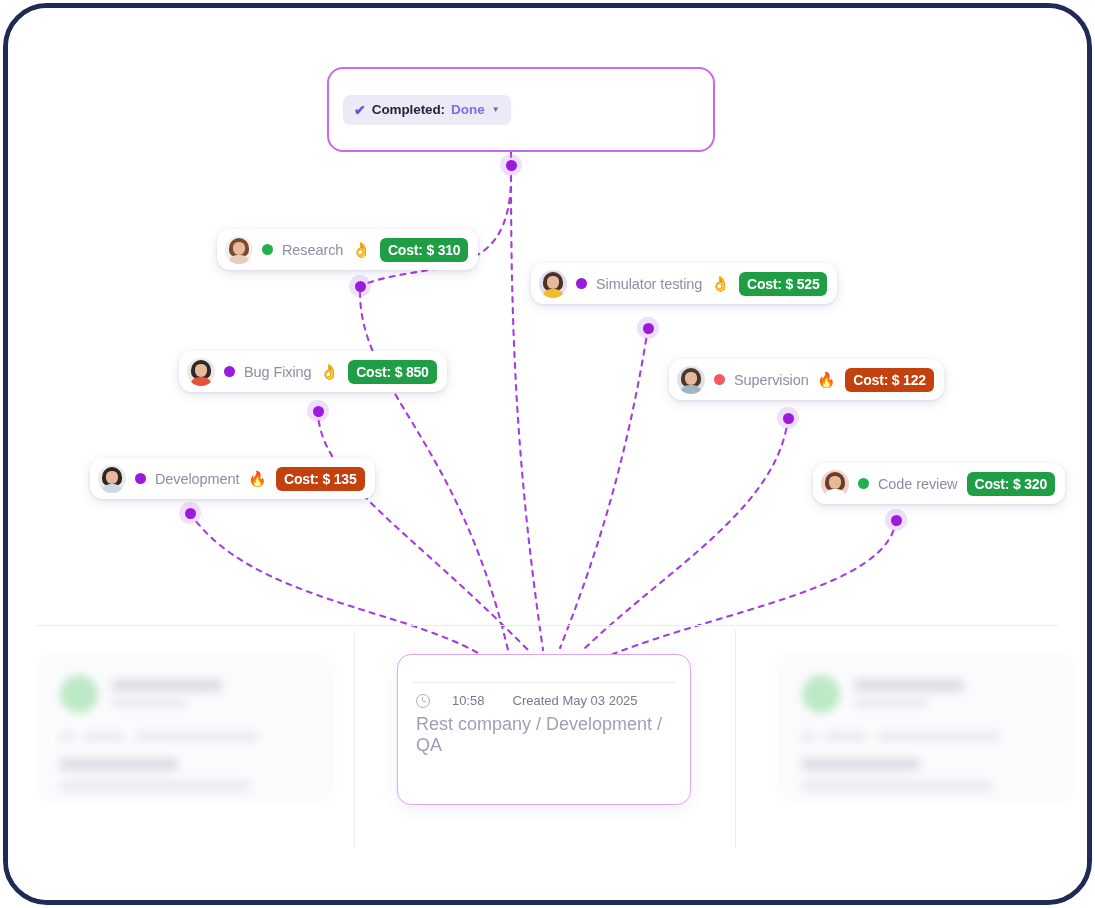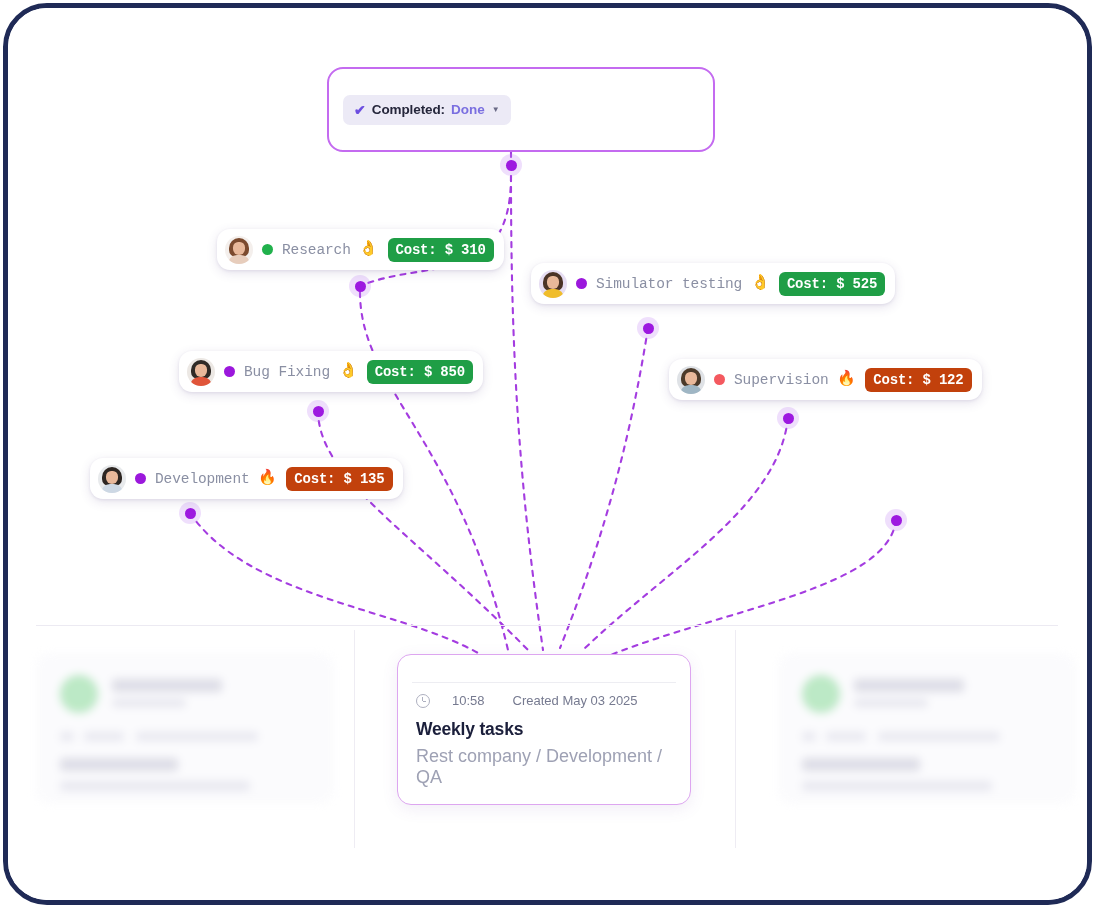--- a/index.html
+++ b/index.html
@@ -111,21 +111,20 @@
     position: absolute;
     display: flex;
     align-items: center;
     gap: 9px;
     background: #ffffff;
     border-radius: 13px;
     padding: 7px 10px 7px 8px;
     box-shadow: 0 3px 11px rgba(80,60,130,0.14), 0 1px 3px rgba(80,60,130,0.10);
     height: 41px;
     white-space: nowrap;
-    font-family: Liberation Mono, monospace;
   }
   .node .avatar {
     width: 28px; height: 28px;
     border-radius: 50%;
     flex: 0 0 28px;
     overflow: hidden;
     position: relative;
   }
   .node .dot {
     width: 11px; height: 11px;
@@ -403,20 +402,33 @@
           <span class="skin"></span>
           <span class="body" style="background:#cdd8e4"></span>
         </span>
       </span>
       <span class="dot" style="background:#9b18dc"></span>
       <span class="title">Development</span>
       <span class="emoji">🔥</span>
       <span class="cost red">Cost: $ 135</span>
     </div>
 
+    <div class="node" style="left:805px; top:455px;">
+      <span class="avatar">
+        <span class="face">
+          <span class="bg" style="background:#f4cfd3"></span>
+          <span class="hair" style="background:#6b3f22"></span>
+          <span class="skin"></span>
+          <span class="body" style="background:#ffffff"></span>
+        </span>
+      </span>
+      <span class="dot" style="background:#21b14c"></span>
+      <span class="title">Code review</span>
+      <span class="cost green">Cost: $ 320</span>
+    </div>
 
     <div id="bottom-divider"></div>
     <div class="vdiv" id="vdiv-left"></div>
     <div class="vdiv" id="vdiv-right"></div>
 
     <div class="ghost" style="left:28px; top:645px; width:298px; height:151px;">
       <span class="g-av"></span>
       <span class="g-l" style="left:76px; top:26px; width:110px; height:13px;"></span>
       <span class="g-l" style="left:76px; top:46px; width:74px;  height:8px;  background:#e6e6ee;"></span>
       <span class="g-l" style="left:24px; top:79px; width:14px;  height:9px;  background:#e8e8f0;"></span>
@@ -437,18 +449,17 @@
       <span class="g-l" style="left:24px; top:128px;width:190px; height:10px; background:#e8e8f0;"></span>
     </div>
 
     <div id="main-card">
       <div id="mc-sep"></div>
       <div id="mc-meta">
         <span class="clock"></span>
         <span id="mc-time">10:58</span>
         <span id="mc-created">Created May 03 2025</span>
       </div>
-      <div id="mc-task">Weekly tasks</div>
       <div id="mc-path">Rest company / Development / QA</div>
     </div>
 
   </div>
 </div>
 
 </body></html>

